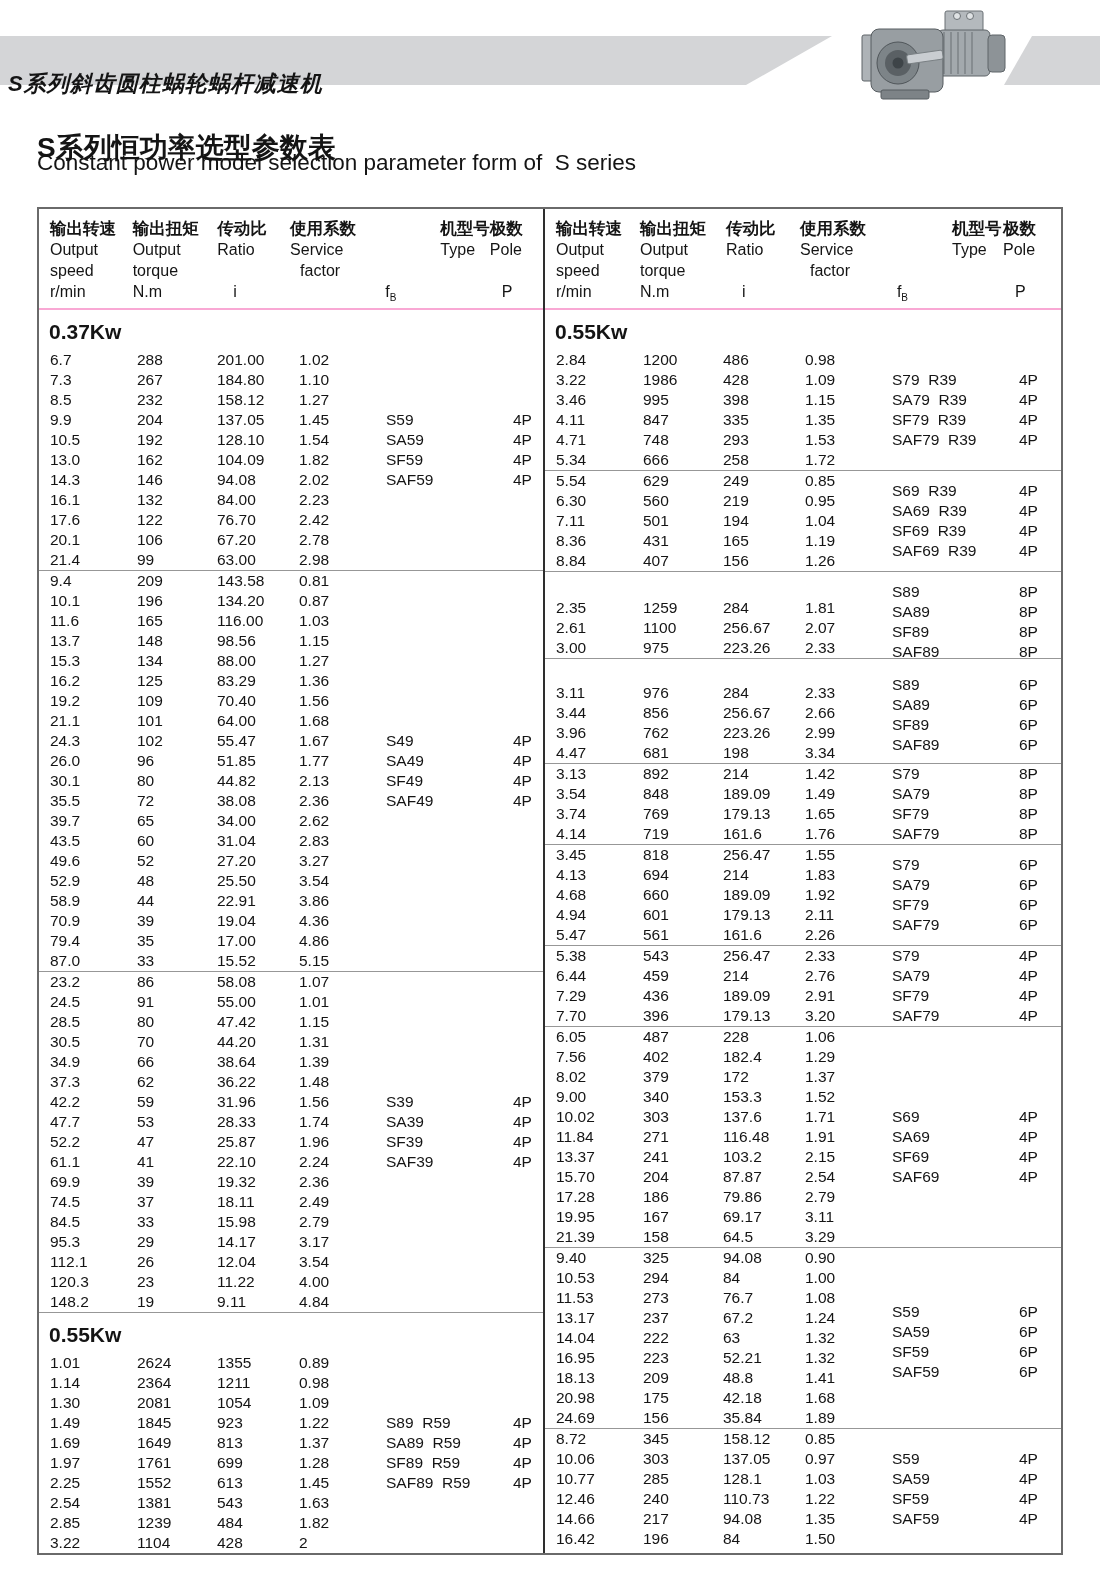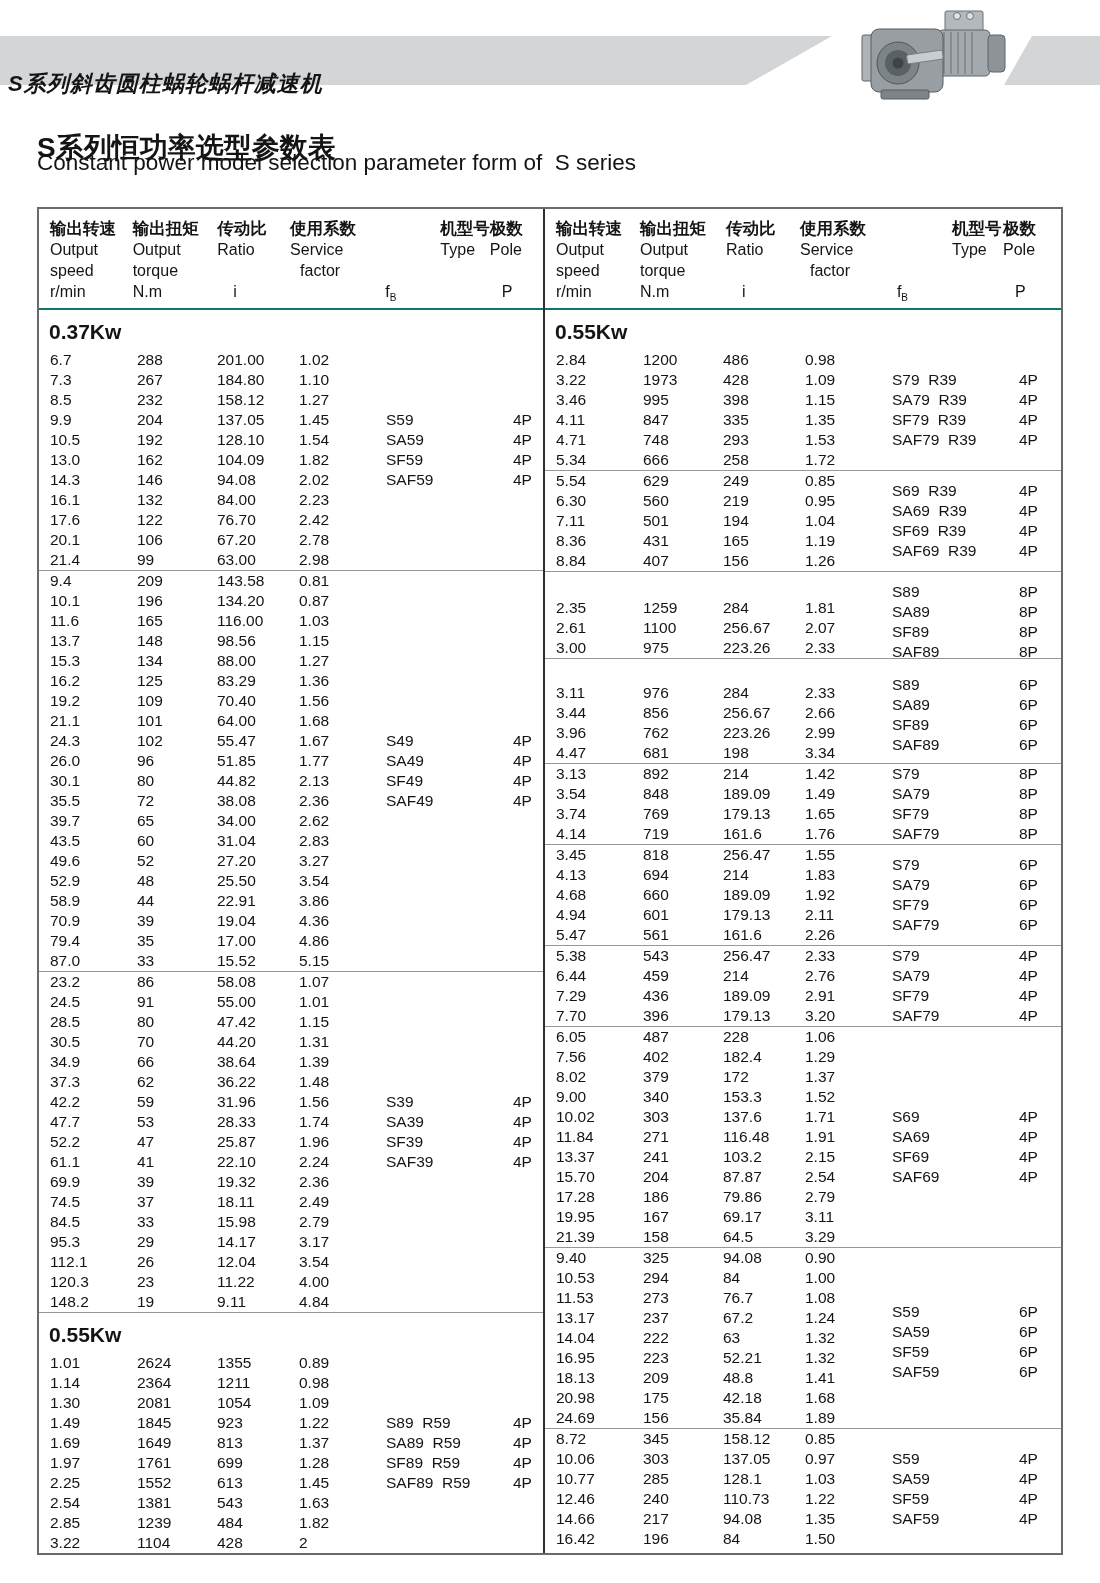--- a/index.html
+++ b/index.html
@@ -23,21 +23,21 @@
   .subtitle-en{position:absolute;left:37px;top:150px;font-size:22.5px;white-space:pre;}
   
   .ptable{
     position:absolute;left:37px;top:207px;width:1022px;
     border:2px solid #6a6a6a;display:flex;align-items:stretch;background:#fff;
   }
   .half{box-sizing:border-box;}
   .half.left{width:506px;border-right:2px solid #2e2e2e;}
   .half.right{flex:1;}
   .thead{
-    height:101px;border-bottom:2px solid #0f766e;display:flex;
+    height:101px;border-bottom:2px solid #f9a8d4;display:flex;
     padding:9px 0 0 11px;box-sizing:border-box;
   }
   .hcell{font-size:16px;line-height:21px;}
   .hcell .hl{height:21px;white-space:nowrap;}
   .hcn{font-weight:bold;font-size:16.5px;}
   .hcol1{width:84px;}.hcol2{width:86px;}.hcol3{width:74px;}
   .hcol4{width:108px;}.hcol5{width:95px;}.hcol6{width:54px;}
   .hcol3 .hl-unit{margin-left:16px;}
   .hcol4 .hl-en2{margin-left:10px;}
   .hcol4 .hl-unit{margin-left:24px;text-align:right;}
@@ -602,21 +602,21 @@
       <div class="power-header">0.55Kw</div>
       <div class="block">
         <div class="drow">
           <span class="c1">2.84</span>
           <span class="c2">1200</span>
           <span class="c3">486</span>
           <span class="c4">0.98</span>
         </div>
         <div class="drow">
           <span class="c1">3.22</span>
-          <span class="c2">1973</span>
+          <span class="c2">1986</span>
           <span class="c3">428</span>
           <span class="c4">1.09</span>
         </div>
         <div class="drow">
           <span class="c1">3.46</span>
           <span class="c2">995</span>
           <span class="c3">398</span>
           <span class="c4">1.15</span>
         </div>
         <div class="drow">

